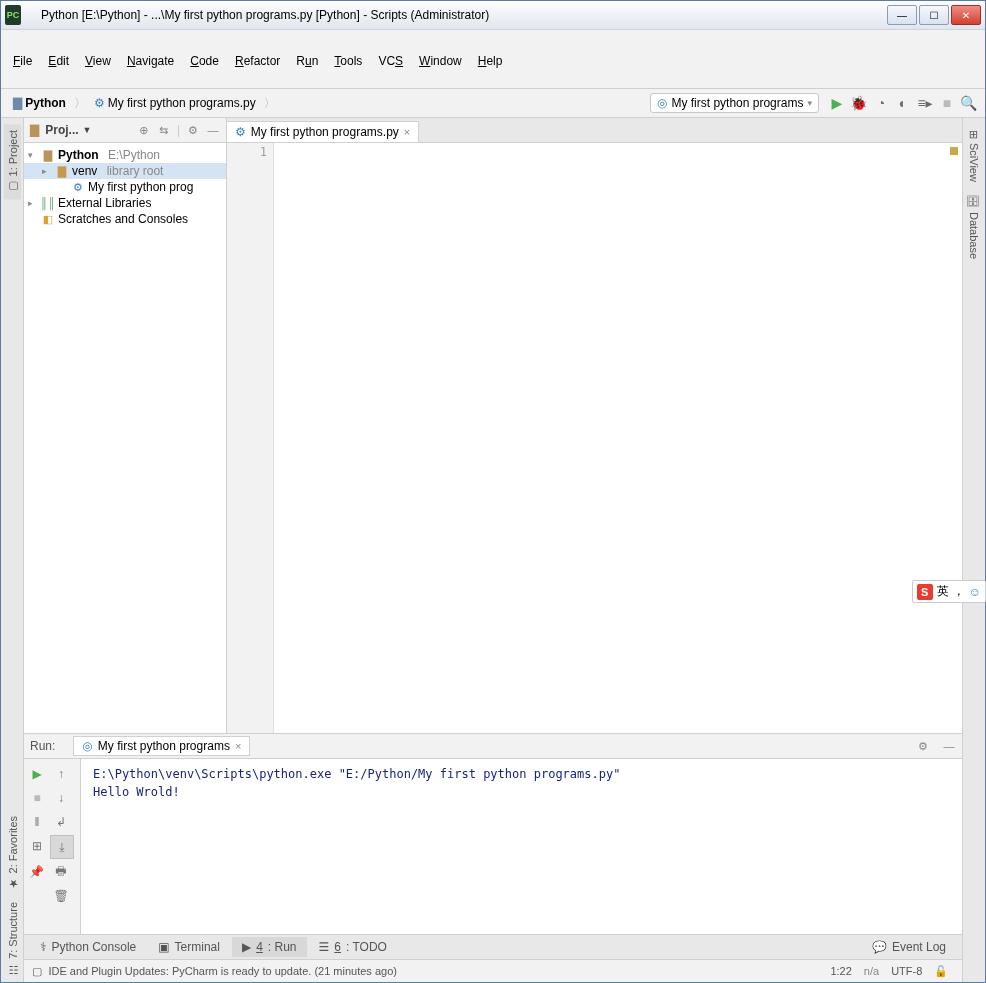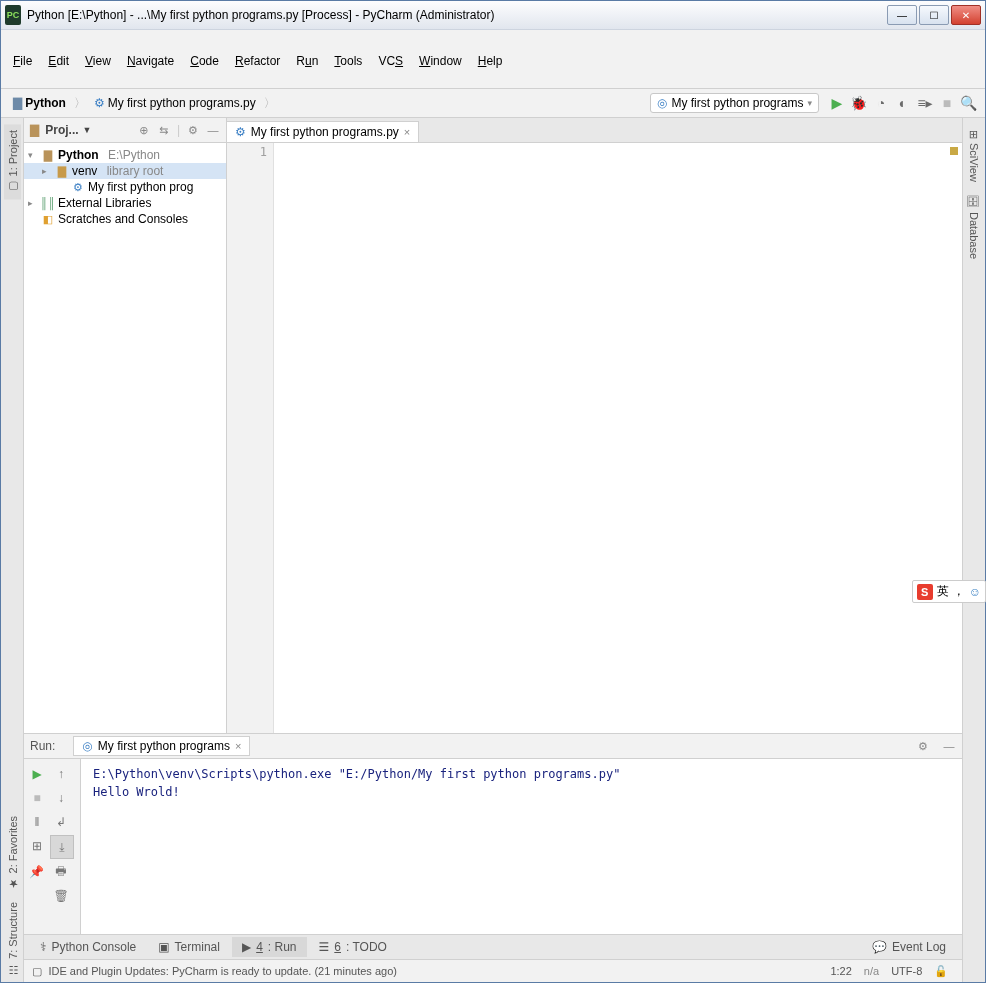--- a/index.html
+++ b/index.html
@@ -1,18 +1,18 @@
 <!DOCTYPE html>
 <html><head>
 <meta charset="utf-8">
 <style>
   html,body{margin:0;padding:0;font-family:"Segoe UI",Tahoma,sans-serif;font-size:12px;color:#000;background:#f0f0f0;width:986px;height:983px;overflow:hidden}
   .window{width:986px;height:983px;display:flex;flex-direction:column;background:linear-gradient(#fff,#e8ecf2);border:1px solid #5a7ba5;box-sizing:border-box}
   .titlebar{height:28px;background:linear-gradient(#fdfdfe,#e1e6ee);display:flex;align-items:center;padding:0 4px;border-bottom:1px solid #cdd4df}
-  .app-icon{width:16px;height:20px;background:#1f3b2c;color:#8ae05c;display:flex;align-items:center;justify-content:center;font-size:9px;font-weight:bold;border-radius:2px;margin-right:6px}
+  .app-icon{width:16px;height:20px;background:#1f3b2c;color:#8ae05c;display:flex;align-items:center;justify-content:center;font-size:9px;font-weight:bold;border-radius:2px;margin-right:20px}
   .title-text{flex:1;color:#000}
   .win-btns{display:flex;gap:2px}
   .win-btn{width:28px;height:18px;border:1px solid #8a9bb3;background:linear-gradient(#f6f9fd,#d8e2ef);display:flex;align-items:center;justify-content:center;font-size:10px;border-radius:2px}
   .win-btn.close{background:linear-gradient(#f08e85,#d34130);border-color:#a03026;color:#fff}
   .menubar{height:22px;background:#f2f2f2;display:flex;align-items:flex-end;padding:18px 4px;border-bottom:1px solid #d0d0d0}
   .menu-item{padding:2px 8px;cursor:default;color:#000}
   .menu-item u{text-decoration:underline}
   .navbar{height:28px;background:#f2f2f2;border-bottom:1px solid #d0d0d0;display:flex;align-items:center;padding:0 6px;gap:2px}
   .crumb{display:flex;align-items:center;gap:3px;padding:2px 6px;color:#000}
   .crumb .fldr{color:#6d8aa8}
@@ -77,21 +77,21 @@
   .ime-s{width:16px;height:16px;background:#e83c2e;color:#fff;display:flex;align-items:center;justify-content:center;font-weight:bold;border-radius:2px;font-size:11px}
   .ime-smile{color:#3b82c4}
 </style>
 </head>
 <body>
 
 <div class="window">
 
   <div class="titlebar">
     <div class="app-icon">PC</div>
-    <div class="title-text">Python [E:\Python] - ...\My first python programs.py [Process] - PyCharm (Administrator)</div>
+    <div class="title-text">Python [E:\Python] - ...\My first python programs.py [Python] - Scripts (Administrator)</div>
     <div class="win-btns">
       <div class="win-btn">—</div>
       <div class="win-btn">☐</div>
       <div class="win-btn close">✕</div>
     </div>
   </div>
 
   <div class="menubar">
     <div class="menu-item"><u>F</u><span>ile</span></div>
     <div class="menu-item"><u>E</u>dit</div>

